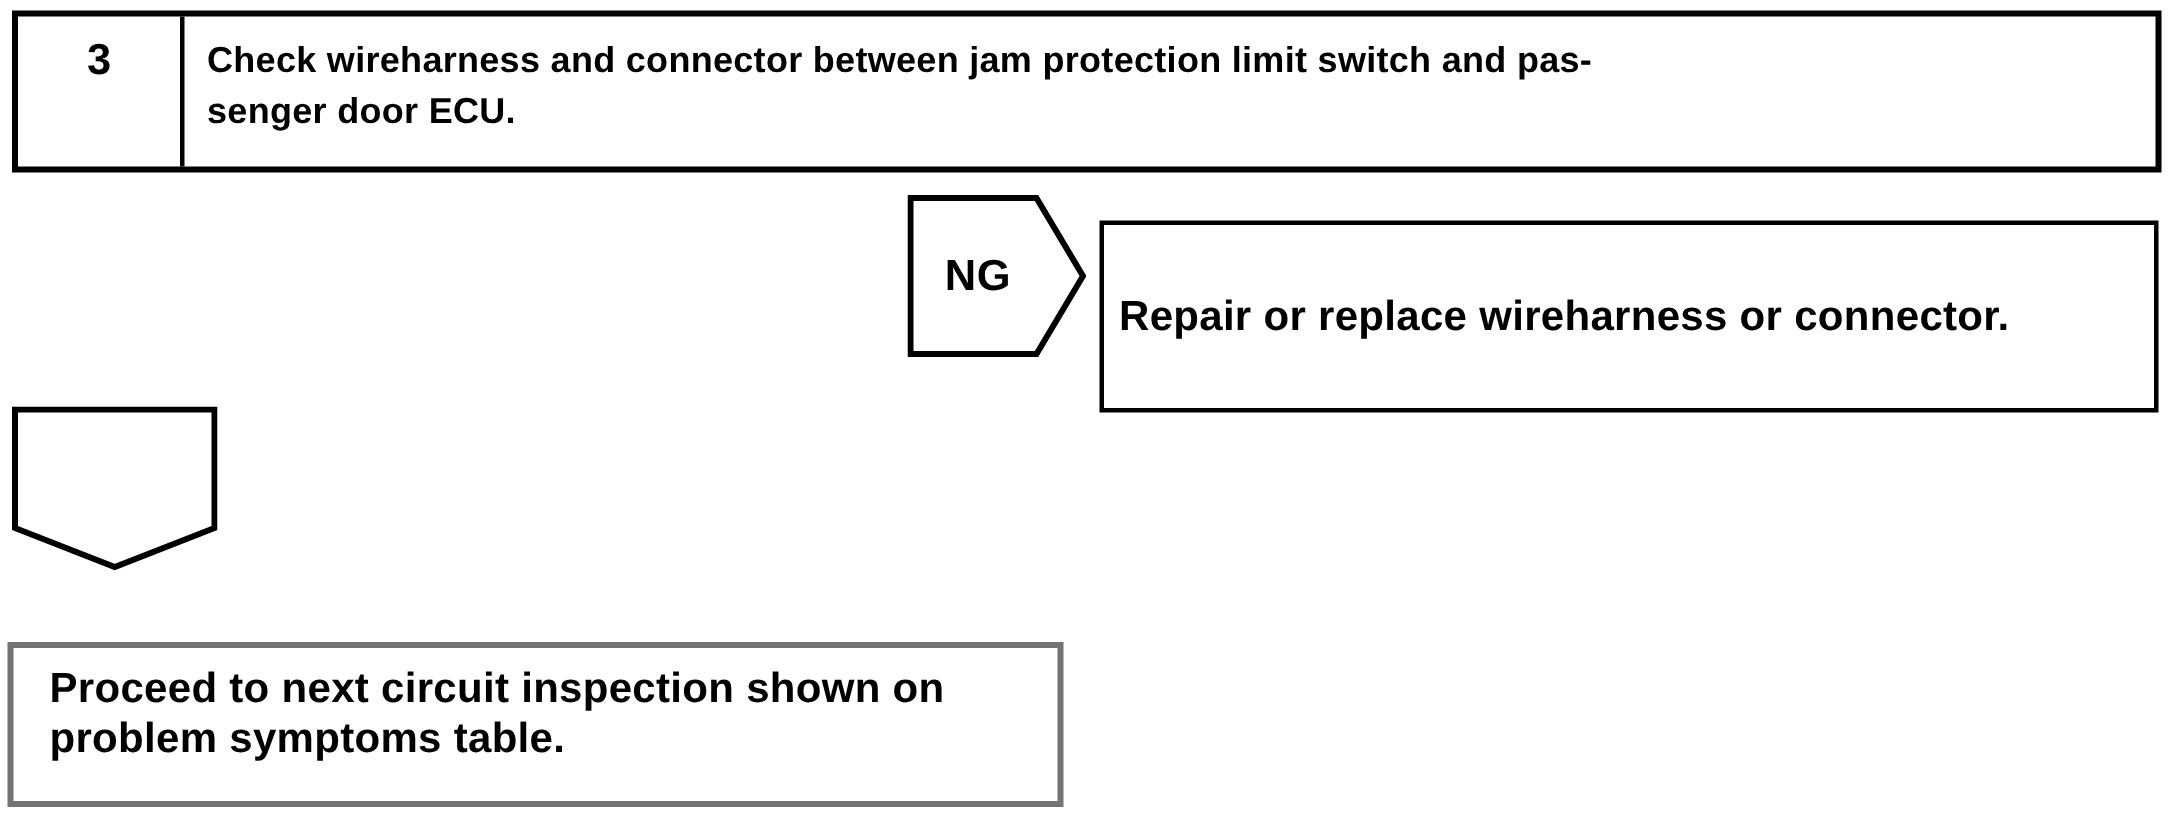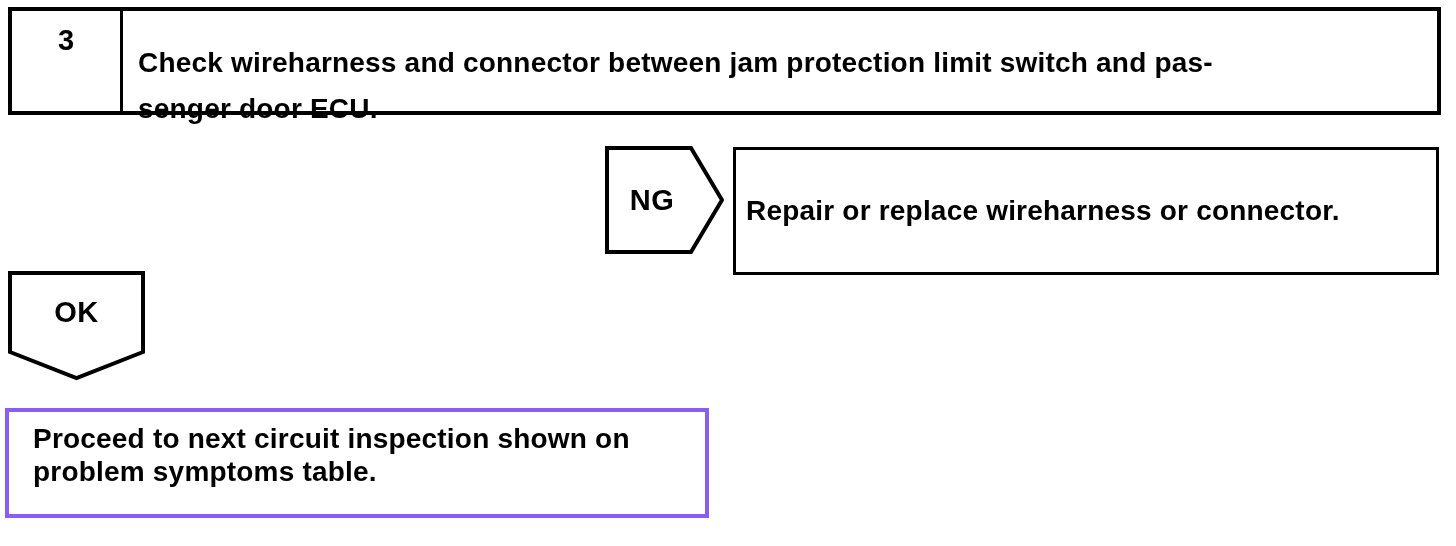--- a/index.html
+++ b/index.html
@@ -35,31 +35,31 @@
     border-right: 3px solid #000;
     box-sizing: border-box;
     display: flex;
     justify-content: center;
     align-items: flex-start;
     padding-top: 13px;
     font-size: 29px;
   }
   .step-instruction {
     flex: 1;
-    padding: 29px 22px 0 15px;
-    font-size: 28px;
-    line-height: 46px;
+    padding: 13px 22px 0 15px;
+    font-size: 24px;
+    line-height: 34px;
     white-space: pre-line;
     letter-spacing: 0.2px;
   }
   
   .ng-connector {
     position: absolute;
     left: 605px;
-    top: 146px;
+    top: 130px;
     width: 119px;
     height: 108px;
   }
   .ng-connector svg {
     position: absolute;
     left: 0;
     top: 0;
     display: block;
   }
   .ng-label {
@@ -113,24 +113,24 @@
     display: flex;
     align-items: center;
     justify-content: center;
     font-size: 29px;
     letter-spacing: 0.5px;
   }
   
   .result-box {
     position: absolute;
     left: 5px;
-    top: 408px;
+    top: 428px;
     width: 704px;
     height: 110px;
-    border: 4px solid #8b5cf6;
+    border: 4px solid #737373;
     box-sizing: border-box;
     padding: 10px 14px 2px 24px;
     background: #ffffff;
   }
   .result-text {
     display: block;
     font-size: 28px;
     line-height: 33px;
     white-space: pre-line;
     letter-spacing: 0.2px;
@@ -157,21 +157,20 @@
   </div>
 
   <div class="ng-action-box">
     <span>Repair or replace wireharness or connector.</span>
   </div>
 
   <div class="ok-connector">
     <svg width="137" height="110" viewBox="0 0 137 110">
       <polygon points="2,2 135,2 135,81 68.5,107 2,81" fill="#ffffff" stroke="#000000" stroke-width="4" stroke-linejoin="miter"></polygon>
     </svg>
-    <span class="ok-label">OK</span>
   </div>
 
   <div class="result-box">
     <span class="result-text">Proceed to next circuit inspection shown on
 problem symptoms table.</span>
   </div>
 
 </div>
 
 </body></html>

